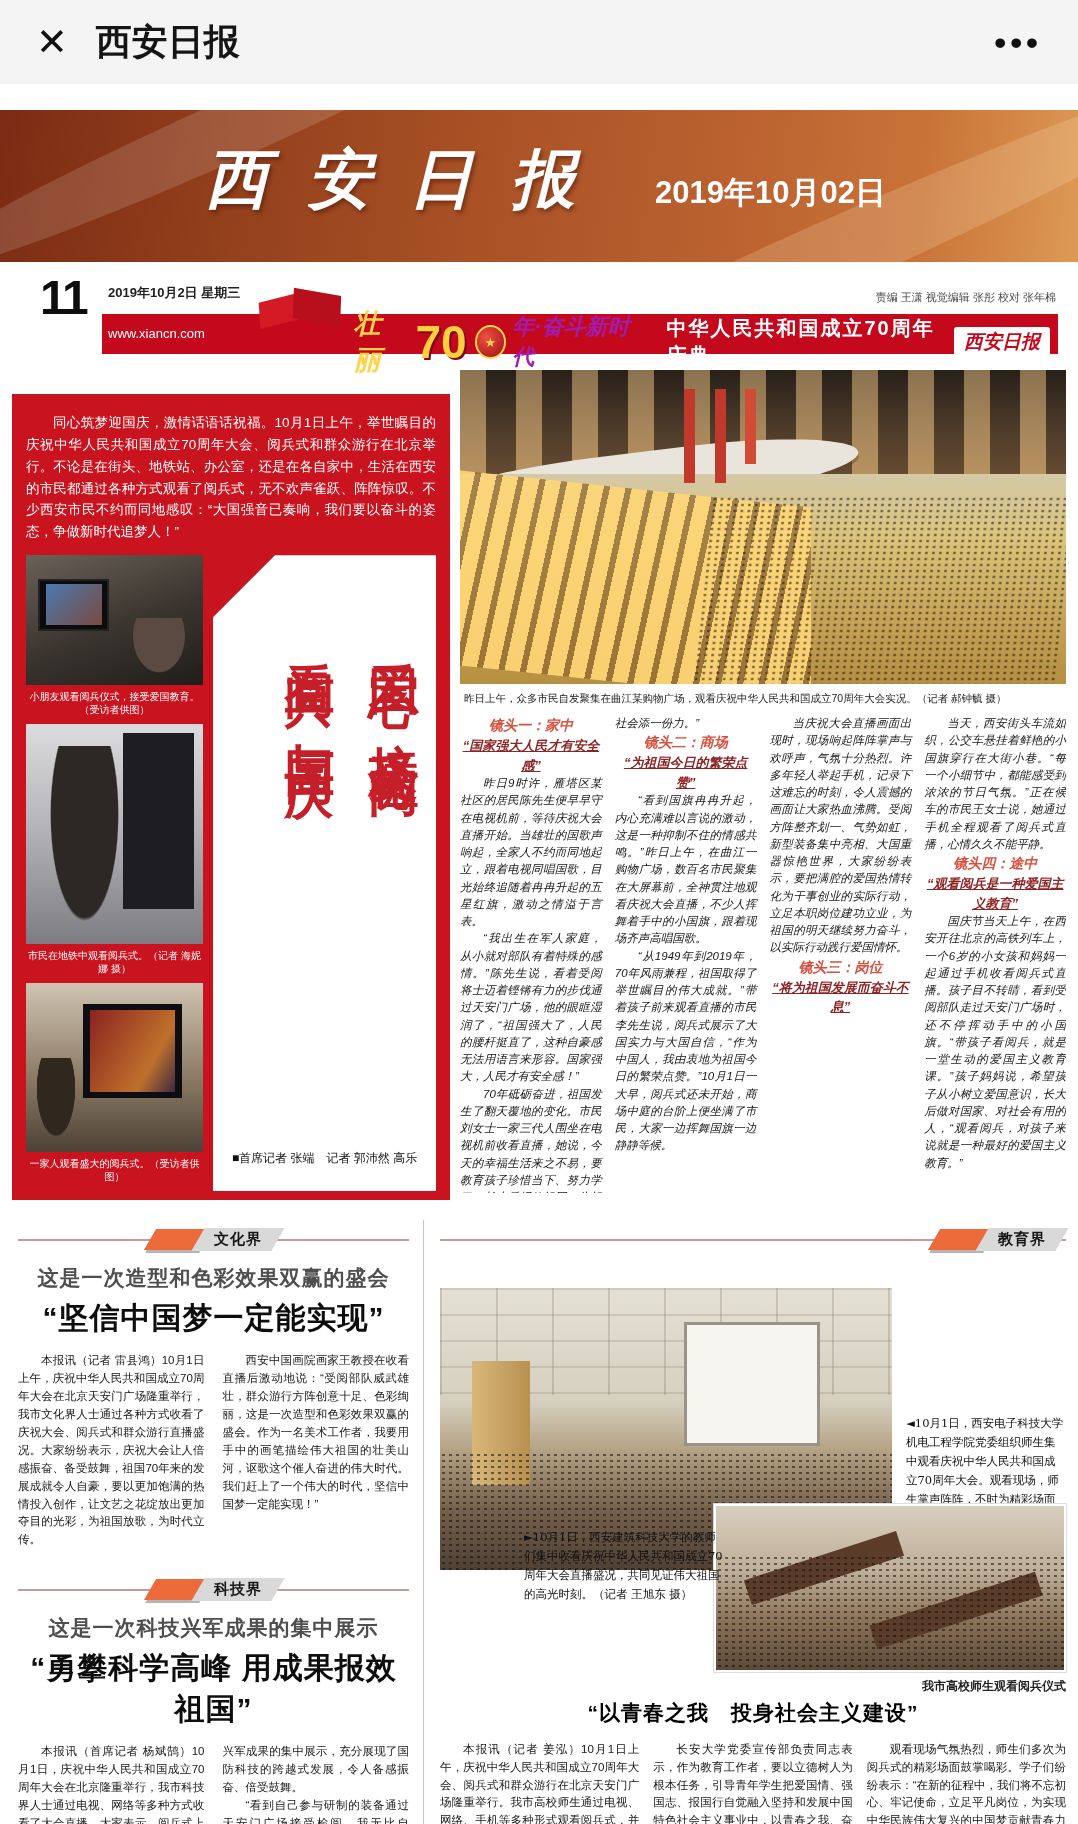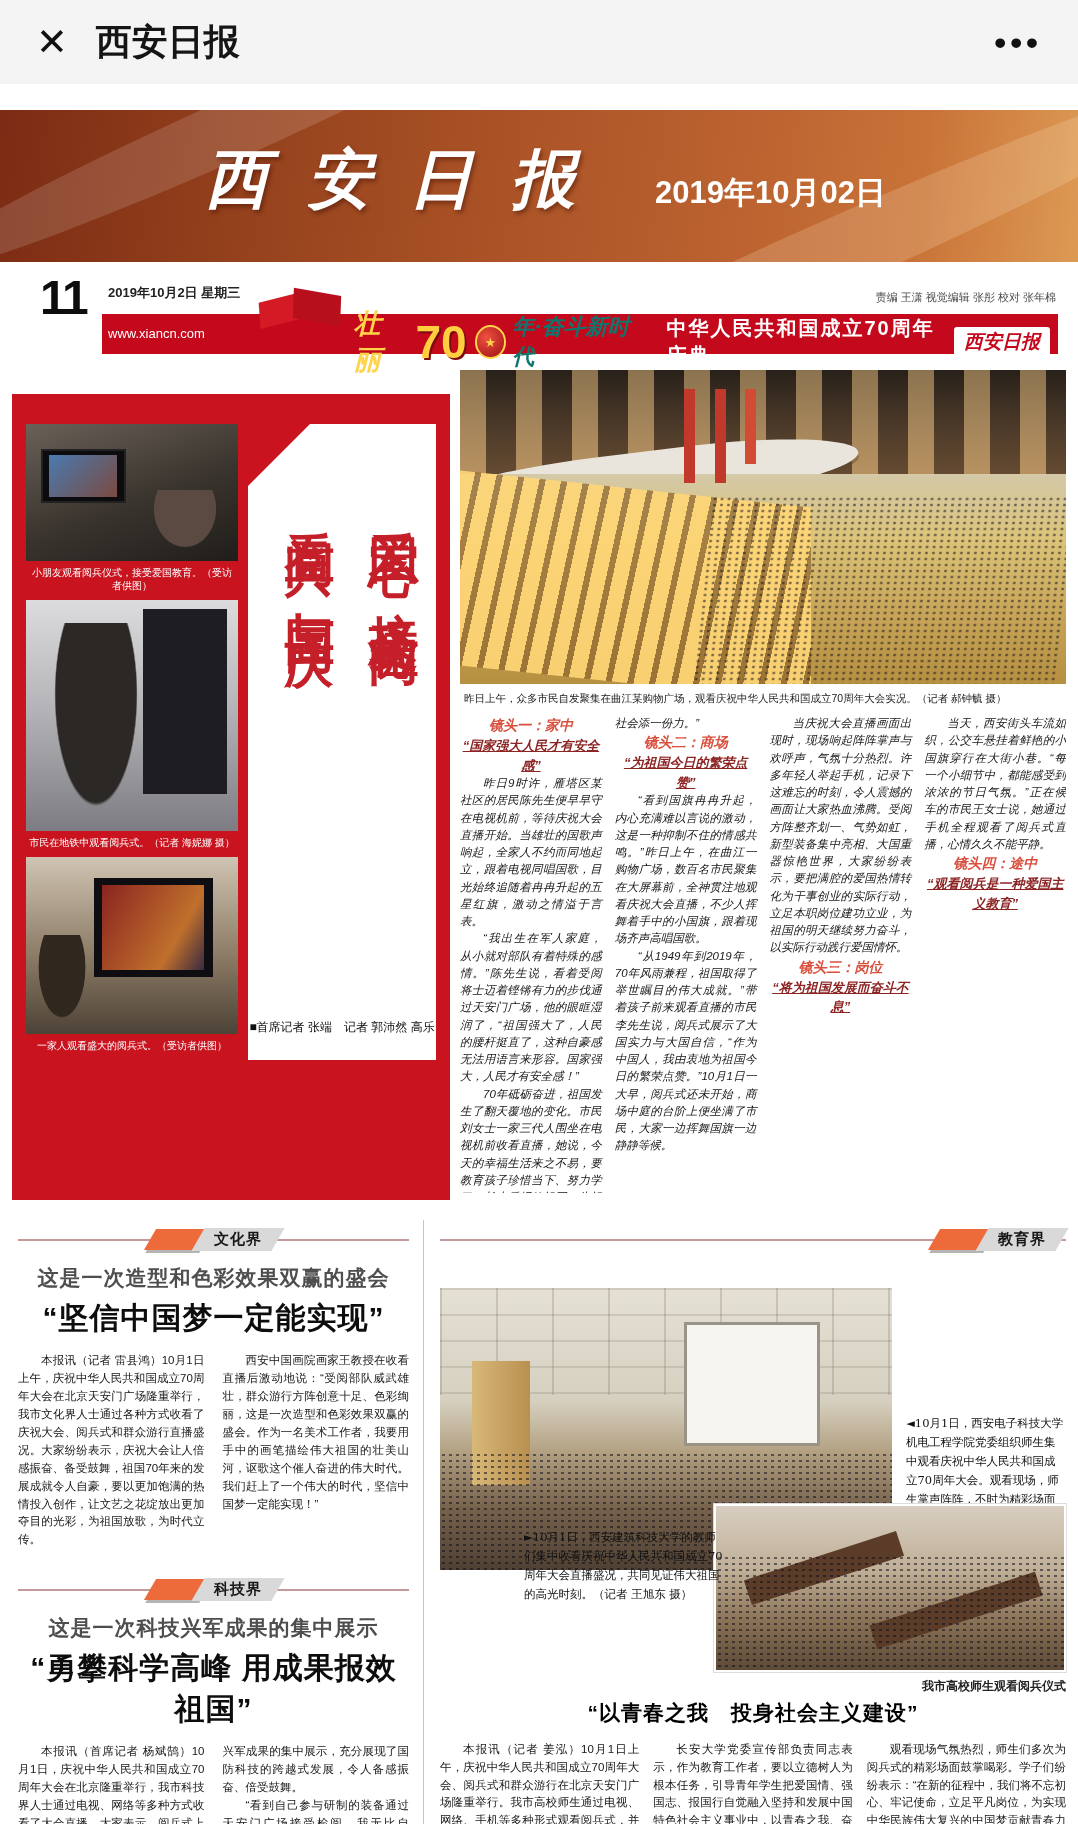--- a/index.html
+++ b/index.html
@@ -35,31 +35,31 @@
   .editors { position:absolute; right:10px; top:20px; font-size:11px; color:#4a4a4a; }
   .flags { position:absolute; left:225px; top:-22px; width:90px; height:56px; z-index:3; }
   .flag { position:absolute; background:#d41b25; }
   .flag.f1 { width:40px; height:26px; left:0; top:6px; transform:rotate(-14deg) skewX(-10deg); }
   .flag.f2 { width:48px; height:30px; left:34px; top:0; transform:rotate(10deg) skewX(8deg); background:#b80f1c; }
   .strip-content { position:absolute; left:320px; right:8px; top:0; height:56px; display:flex; align-items:center; z-index:2; }
   .zhuangli { font-size:27px; font-weight:900; font-style:italic; color:#ffd34a; letter-spacing:2px; }
   .big70 { font-size:46px; font-weight:900; color:#ffcf3f; line-height:40px; margin:0 2px 0 8px; text-shadow:2px 2px 0 #7e0a10; }
   .badge70 { width:34px; height:34px; border-radius:50%; background:radial-gradient(circle at 35% 35%, #f05040, #9c0f16); border:2px solid #ffd34a;
     display:flex; align-items:center; justify-content:center; color:#ffd34a; font-size:13px; margin:0 6px; }
-  .nian { font-size:22px; font-weight:900; font-style:italic; color:#0f766e; }
+  .nian { font-size:22px; font-weight:900; font-style:italic; color:#a21caf; }
   .strip-sub { font-size:20px; font-weight:bold; color:#fff; letter-spacing:2px; margin-left:26px; }
   .strip-logo { margin-left:auto; background:#fff; border-radius:3px; padding:2px 10px; color:#c4091d; font-family:"DejaVu Serif",serif;
     font-style:italic; font-weight:bold; font-size:19px; white-space:nowrap; }
 
   
   .lead-row { display:flex; gap:10px; margin-top:4px; height:836px; }
   .red-block { width:438px; margin-top:24px; height:806px; background:#c9131f; padding:18px 14px 14px; overflow:hidden; }
   .lead-intro { color:#fff; font-size:13.5px; line-height:1.62; text-align:justify; text-indent:2em; }
   .red-body { display:flex; gap:10px; margin-top:12px; height:636px; }
-  .photo-col { width:212px; display:flex; flex-direction:column; }
+  .photo-col { width:177px; display:flex; flex-direction:column; }
   .pcap { color:#fff; font-size:10px; line-height:1.3; text-align:center; margin:5px 2px 8px; }
   .headline-panel { flex:1; background:#fff; position:relative;
     -webkit-clip-path:polygon(0 62px,62px 0,100% 0,100% 100%,0 100%); clip-path:polygon(0 62px,62px 0,100% 0,100% 100%,0 100%); }
   .v-headline { position:absolute; top:66px; right:14px; writing-mode:vertical-rl; text-orientation:upright;
     font-size:50px; font-weight:900; color:#c5202a; font-family:"DejaVu Sans",sans-serif; }
   .v-headline .vcol { line-height:1.12; letter-spacing:8px; }
   .v-headline .vcol.right { margin-left:28px; }
   .panel-byline { position:absolute; bottom:24px; left:0; width:100%; text-align:center; font-size:12px; color:#111; }
 
   .lead-right { flex:1; display:flex; flex-direction:column; }
@@ -179,20 +179,21 @@
         <span class="badge70">★</span>
         <span class="nian">年·奋斗新时代</span>
         <span class="strip-sub">中华人民共和国成立70周年庆典</span>
         <span class="strip-logo">西安日报</span>
       </div>
     </div>
   </div>
 
   <div class="lead-row">
     <div class="red-block">
+      <p class="lead-intro">同心筑梦迎国庆，激情话语话祝福。10月1日上午，举世瞩目的庆祝中华人民共和国成立70周年大会、阅兵式和群众游行在北京举行。不论是在街头、地铁站、办公室，还是在各自家中，生活在西安的市民都通过各种方式观看了阅兵式，无不欢声雀跃、阵阵惊叹。不少西安市民不约而同地感叹：“大国强音已奏响，我们要以奋斗的姿态，争做新时代追梦人！”</p>
       <div class="red-body">
         <div class="photo-col">
           <div class="photo ph-home1">
             <span class="tv">
                 <i></i>
               </span>
               <span class="fig"></span>
           </div>
           <div class="pcap">小朋友观看阅兵仪式，接受爱国教育。（受访者供图）</div>
           <div class="photo ph-subway">
@@ -247,20 +248,21 @@
         </div>
         <div class="scol">
           <p>当庆祝大会直播画面出现时，现场响起阵阵掌声与欢呼声，气氛十分热烈。许多年轻人举起手机，记录下这难忘的时刻，令人震撼的画面让大家热血沸腾。受阅方阵整齐划一、气势如虹，新型装备集中亮相、大国重器惊艳世界，大家纷纷表示，要把满腔的爱国热情转化为干事创业的实际行动，立足本职岗位建功立业，为祖国的明天继续努力奋斗，以实际行动践行爱国情怀。</p>
           <p class="scene-h">镜头三：岗位</p>
           <p class="scene-q">“将为祖国发展而奋斗不息”</p>
         </div>
         <div class="scol">
           <p>当天，西安街头车流如织，公交车悬挂着鲜艳的小国旗穿行在大街小巷。“每一个小细节中，都能感受到浓浓的节日气氛。”正在候车的市民王女士说，她通过手机全程观看了阅兵式直播，心情久久不能平静。</p>
           <p class="scene-h">镜头四：途中</p>
           <p class="scene-q">“观看阅兵是一种爱国主义教育”</p>
+          <p>国庆节当天上午，在西安开往北京的高铁列车上，一个6岁的小女孩和妈妈一起通过手机收看阅兵式直播。孩子目不转睛，看到受阅部队走过天安门广场时，还不停挥动手中的小国旗。“带孩子看阅兵，就是一堂生动的爱国主义教育课。”孩子妈妈说，希望孩子从小树立爱国意识，长大后做对国家、对社会有用的人，“观看阅兵，对孩子来说就是一种最好的爱国主义教育。”</p>
         </div>
       </div>
     </div>
   </div>
 
   <div class="bottom-row">
 
     <div class="bottom-left">
       <div class="section-label">
         <div class="rule"></div>

